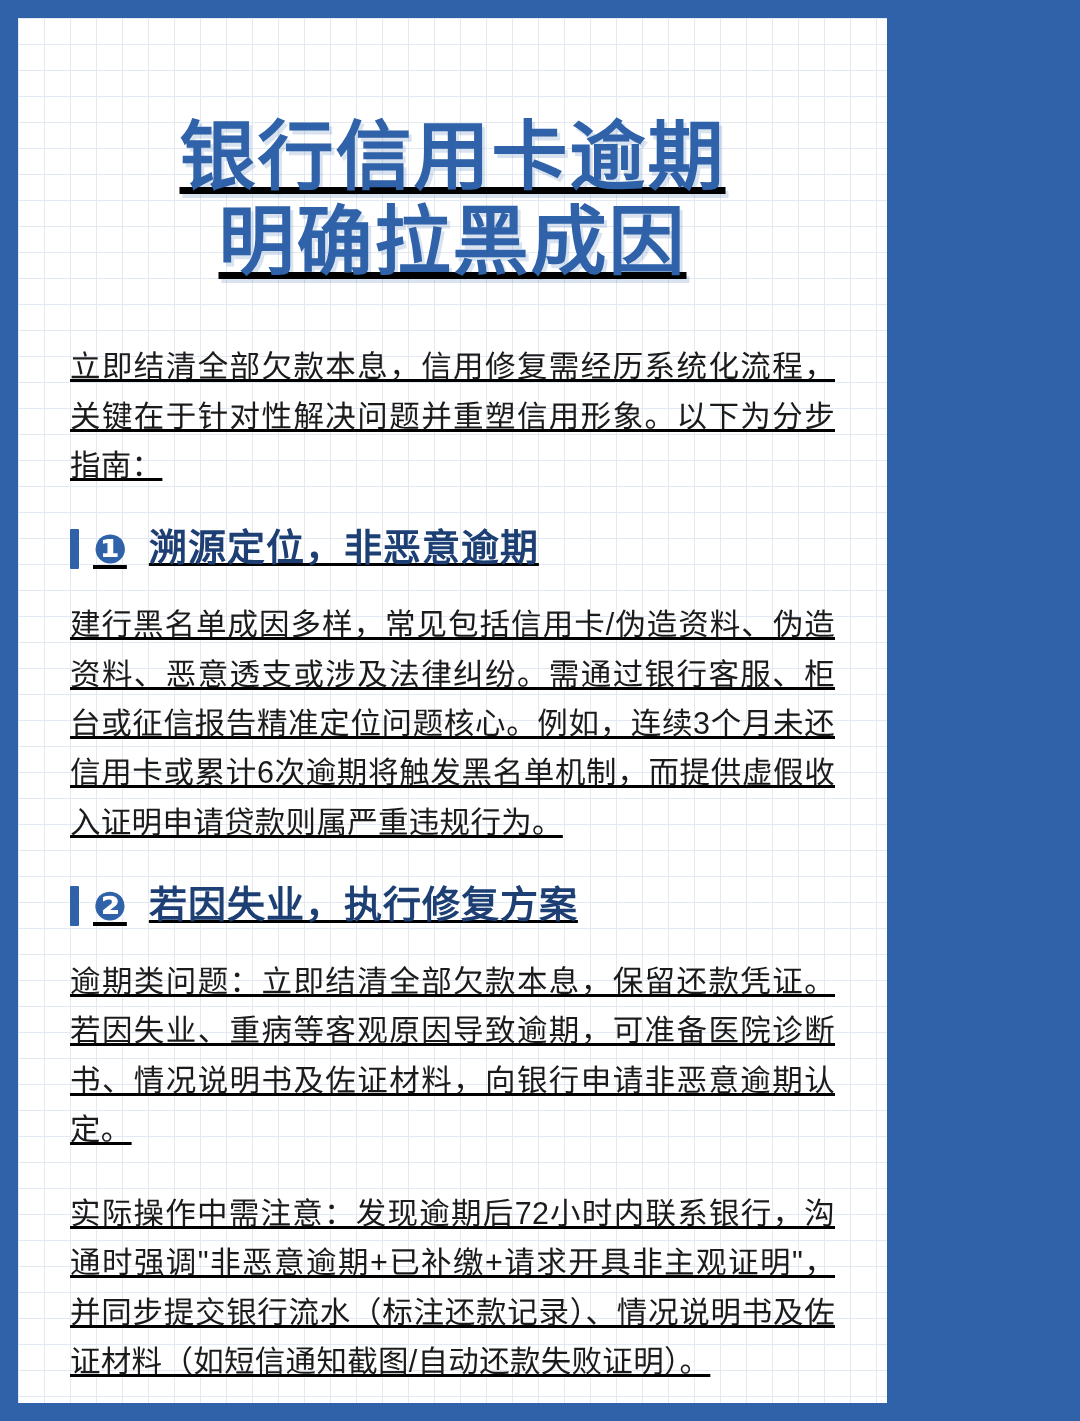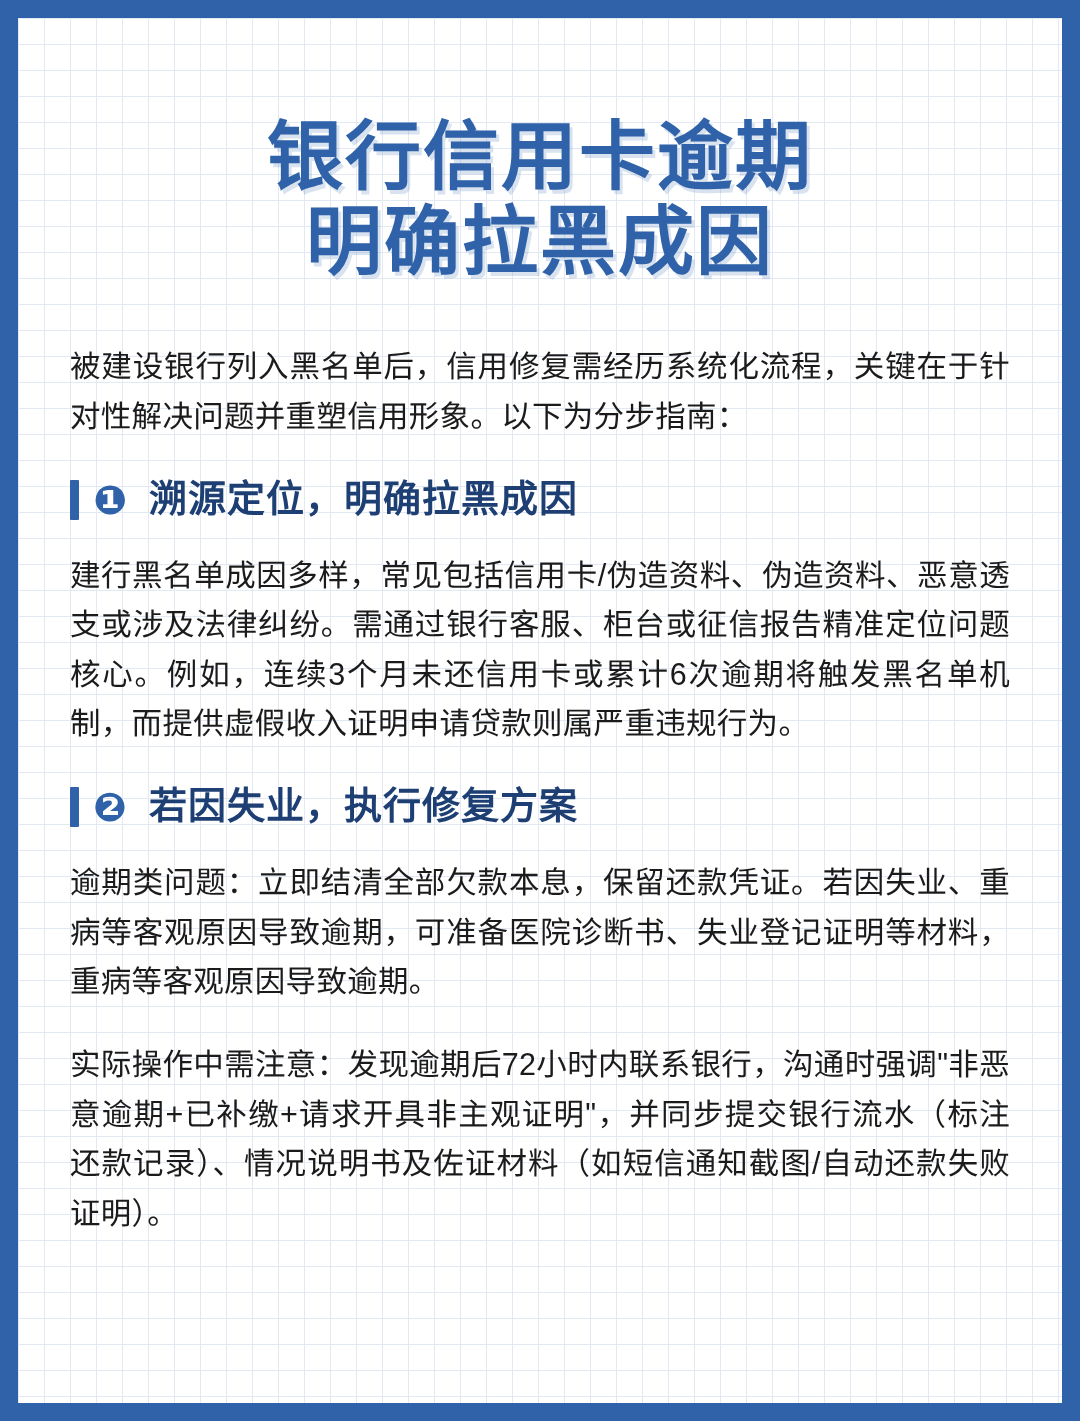--- a/index.html
+++ b/index.html
@@ -10,29 +10,30 @@
     width: 1080px;
     height: 1421px;
     background: #2f62a8;
     font-family: "Liberation Sans", "DejaVu Sans", sans-serif;
     overflow: hidden;
   }
   .page {
     position: absolute;
     left: 18px;
     top: 18px;
-    width: 1044px;
+    width: 869px;
     height: 1385px;
     background-color: #ffffff;
     background-image:
       linear-gradient(to right, #e3e9f3 1px, transparent 1px),
       linear-gradient(to bottom, #e3e9f3 1px, transparent 1px);
     background-size: 26px 26px;
     box-sizing: border-box;
     padding: 0;
+    text-decoration: underline;
   }
   .inner {
     padding: 96px 52px 0 52px;
   }
   .title {
     text-align: center;
     color: #2f62a8;
     font-weight: 800;
     font-size: 76px;
     line-height: 1.12;
@@ -84,31 +85,31 @@
 <body>
 
 <div class="page">
   <div class="inner">
 
     <h1 class="title">
       <span class="line">银行信用卡逾期</span>
       <span class="line">明确拉黑成因</span>
     </h1>
 
-    <p class="para">被建设银行列入黑名单后，信用修复需经历系统化流程，关键在于针对性解决问题并重塑信用形象。以下为分步指南：</p>
+    <p class="para">立即结清全部欠款本息，信用修复需经历系统化流程，关键在于针对性解决问题并重塑信用形象。以下为分步指南：</p>
 
     <div class="section-head">
       <span class="bar"></span>
       <span class="num">❶</span>
-      <span class="section-title">溯源定位，明确拉黑成因</span>
+      <span class="section-title">溯源定位，非恶意逾期</span>
     </div>
     <p class="para">建行黑名单成因多样，常见包括信用卡/伪造资料、伪造资料、恶意透支或涉及法律纠纷。需通过银行客服、柜台或征信报告精准定位问题核心。例如，连续3个月未还信用卡或累计6次逾期将触发黑名单机制，而提供虚假收入证明申请贷款则属严重违规行为。</p>
 
     <div class="section-head">
       <span class="bar"></span>
       <span class="num">❷</span>
       <span class="section-title">若因失业，执行修复方案</span>
     </div>
-    <p class="para">逾期类问题：立即结清全部欠款本息，保留还款凭证。若因失业、重病等客观原因导致逾期，可准备医院诊断书、失业登记证明等材料，重病等客观原因导致逾期。</p>
+    <p class="para">逾期类问题：立即结清全部欠款本息，保留还款凭证。若因失业、重病等客观原因导致逾期，可准备医院诊断书、情况说明书及佐证材料，向银行申请非恶意逾期认定。</p>
     <p class="para">实际操作中需注意：发现逾期后72小时内联系银行，沟通时强调"非恶意逾期+已补缴+请求开具非主观证明"，并同步提交银行流水（标注还款记录）、情况说明书及佐证材料（如短信通知截图/自动还款失败证明）。</p>
 
   </div>
 </div>
 
 </body></html>

